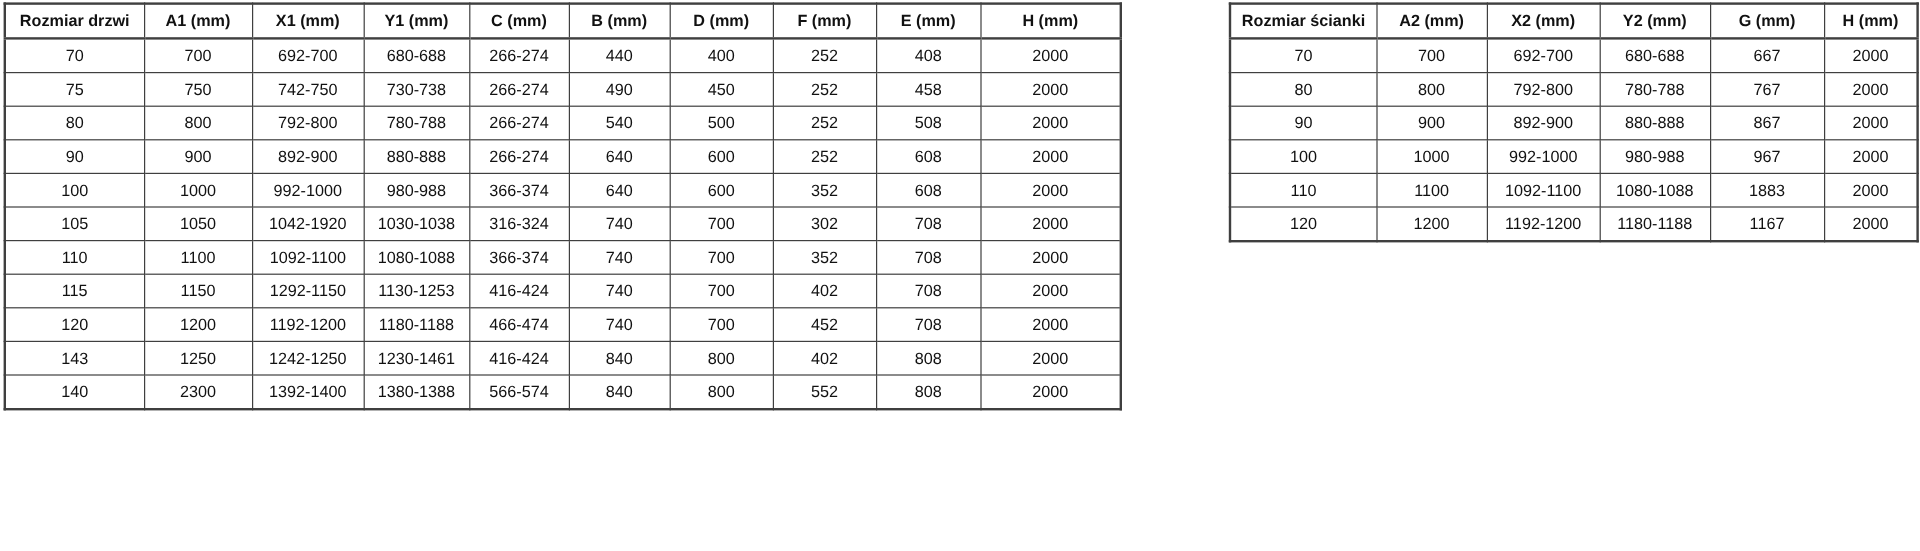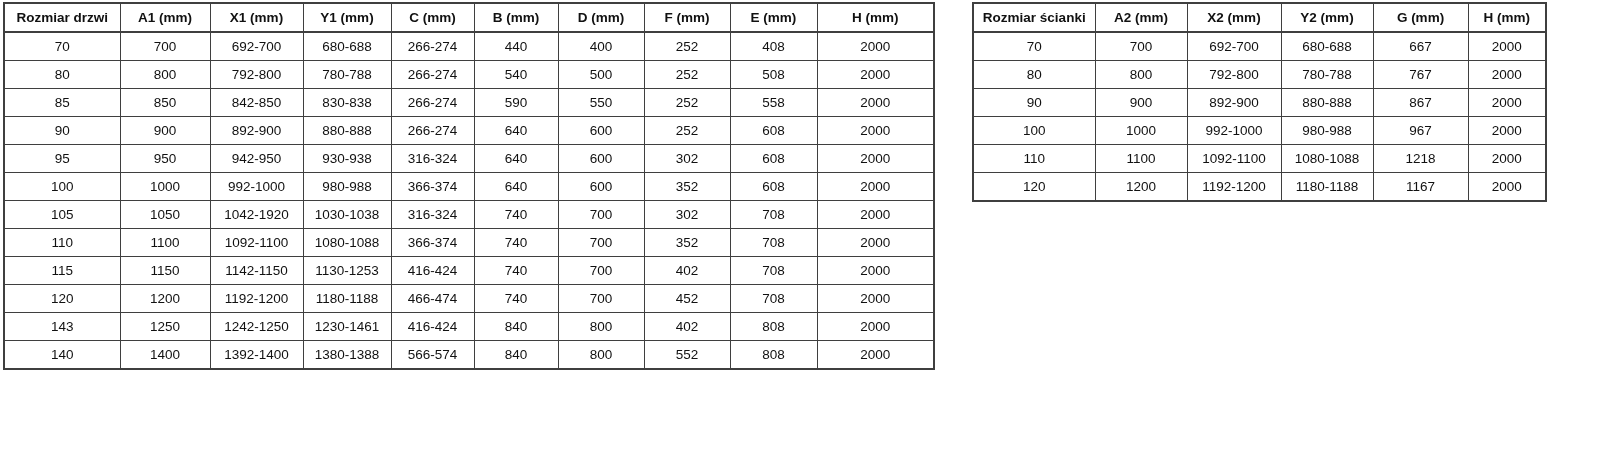--- a/index.html
+++ b/index.html
@@ -17,21 +17,21 @@
   }
   table.spec {
     position: absolute;
     top: 2px;
     border-collapse: collapse;
     table-layout: fixed;
     background: #ffffff;
     border: 2px solid #3f3f3f;
   }
   #left-table { left: 3px; width: 930px; }
-  #right-table { left: 972px; width: 573px; padding-left: 12px; }
+  #right-table { left: 1024px; width: 573px; padding-left: 12px; }
   table.spec th,
   table.spec td {
     border: 1px solid #3f3f3f;
     text-align: center;
     vertical-align: middle;
     font-size: 13.5px;
     color: #111111;
     height: 27px;
     padding: 0 2px;
     white-space: nowrap;
@@ -82,64 +82,52 @@
           <td>692-700</td>
           <td>680-688</td>
           <td>266-274</td>
           <td>440</td>
           <td>400</td>
           <td>252</td>
           <td>408</td>
           <td>2000</td>
         </tr>
         <tr>
+          <td>75</td>
+          <td>750</td>
+          <td>742-750</td>
+          <td>730-738</td>
+          <td>266-274</td>
+          <td>490</td>
+          <td>450</td>
+          <td>252</td>
+          <td>458</td>
+          <td>2000</td>
+        </tr>
+        <tr>
           <td>80</td>
           <td>800</td>
           <td>792-800</td>
           <td>780-788</td>
           <td>266-274</td>
           <td>540</td>
           <td>500</td>
           <td>252</td>
           <td>508</td>
-          <td>2000</td>
-        </tr>
-        <tr>
-          <td>85</td>
-          <td>850</td>
-          <td>842-850</td>
-          <td>830-838</td>
-          <td>266-274</td>
-          <td>590</td>
-          <td>550</td>
-          <td>252</td>
-          <td>558</td>
           <td>2000</td>
         </tr>
         <tr>
           <td>90</td>
           <td>900</td>
           <td>892-900</td>
           <td>880-888</td>
           <td>266-274</td>
           <td>640</td>
           <td>600</td>
           <td>252</td>
-          <td>608</td>
-          <td>2000</td>
-        </tr>
-        <tr>
-          <td>95</td>
-          <td>950</td>
-          <td>942-950</td>
-          <td>930-938</td>
-          <td>316-324</td>
-          <td>640</td>
-          <td>600</td>
-          <td>302</td>
           <td>608</td>
           <td>2000</td>
         </tr>
         <tr>
           <td>100</td>
           <td>1000</td>
           <td>992-1000</td>
           <td>980-988</td>
           <td>366-374</td>
           <td>640</td>
@@ -168,21 +156,21 @@
           <td>366-374</td>
           <td>740</td>
           <td>700</td>
           <td>352</td>
           <td>708</td>
           <td>2000</td>
         </tr>
         <tr>
           <td>115</td>
           <td>1150</td>
-          <td>1142-1150</td>
+          <td>1292-1150</td>
           <td>1130-1253</td>
           <td>416-424</td>
           <td>740</td>
           <td>700</td>
           <td>402</td>
           <td>708</td>
           <td>2000</td>
         </tr>
         <tr>
           <td>120</td>
@@ -203,21 +191,21 @@
           <td>1230-1461</td>
           <td>416-424</td>
           <td>840</td>
           <td>800</td>
           <td>402</td>
           <td>808</td>
           <td>2000</td>
         </tr>
         <tr>
           <td>140</td>
-          <td>1400</td>
+          <td>2300</td>
           <td>1392-1400</td>
           <td>1380-1388</td>
           <td>566-574</td>
           <td>840</td>
           <td>800</td>
           <td>552</td>
           <td>808</td>
           <td>2000</td>
         </tr>
       </tbody>
@@ -273,21 +261,21 @@
           <td>992-1000</td>
           <td>980-988</td>
           <td>967</td>
           <td>2000</td>
         </tr>
         <tr>
           <td>110</td>
           <td>1100</td>
           <td>1092-1100</td>
           <td>1080-1088</td>
-          <td>1218</td>
+          <td>1883</td>
           <td>2000</td>
         </tr>
         <tr>
           <td>120</td>
           <td>1200</td>
           <td>1192-1200</td>
           <td>1180-1188</td>
           <td>1167</td>
           <td>2000</td>
         </tr>

